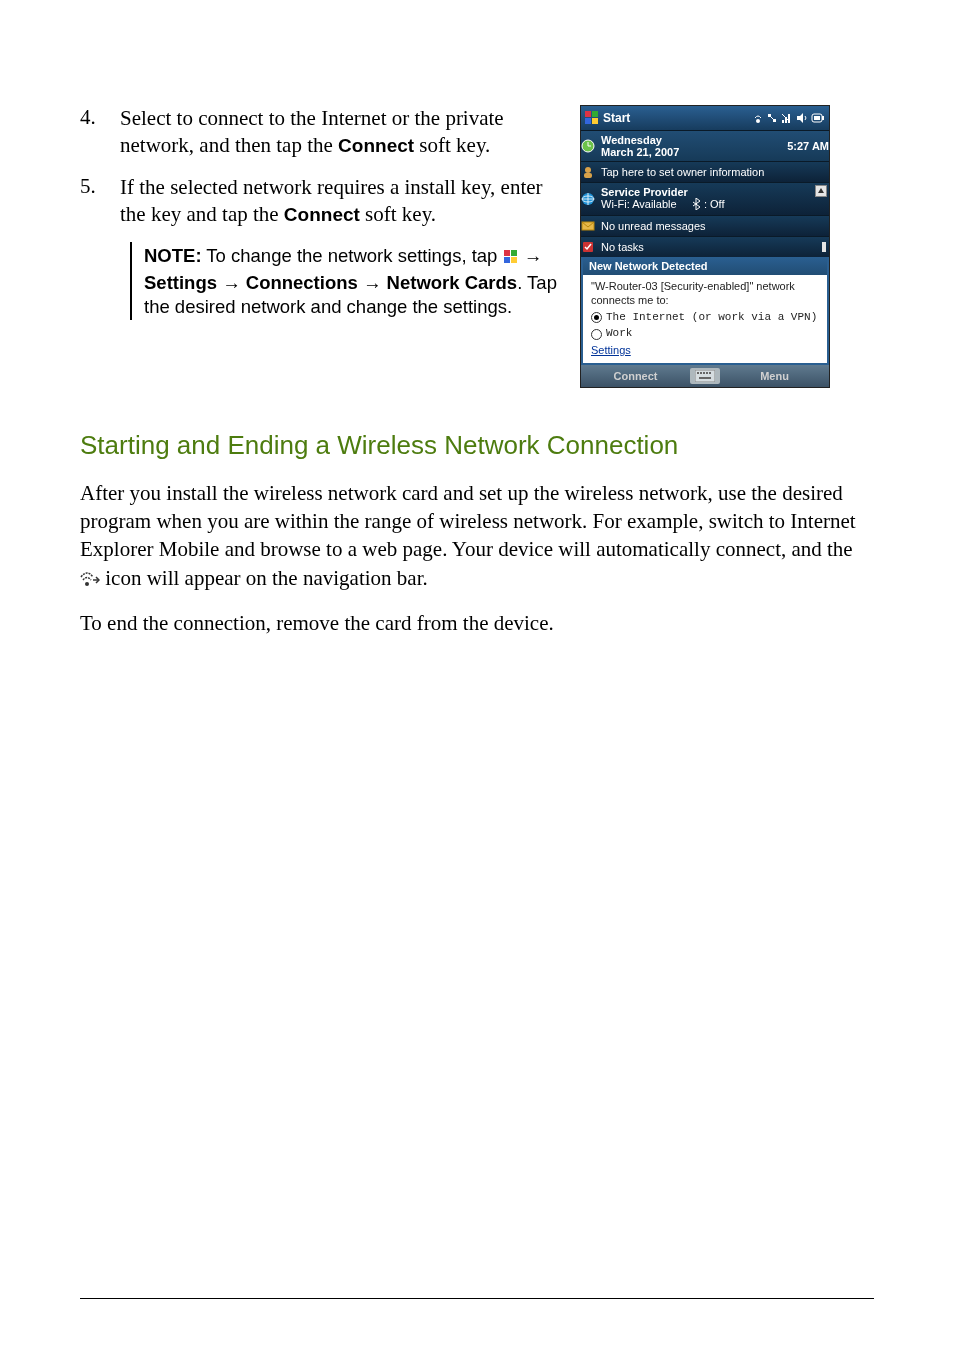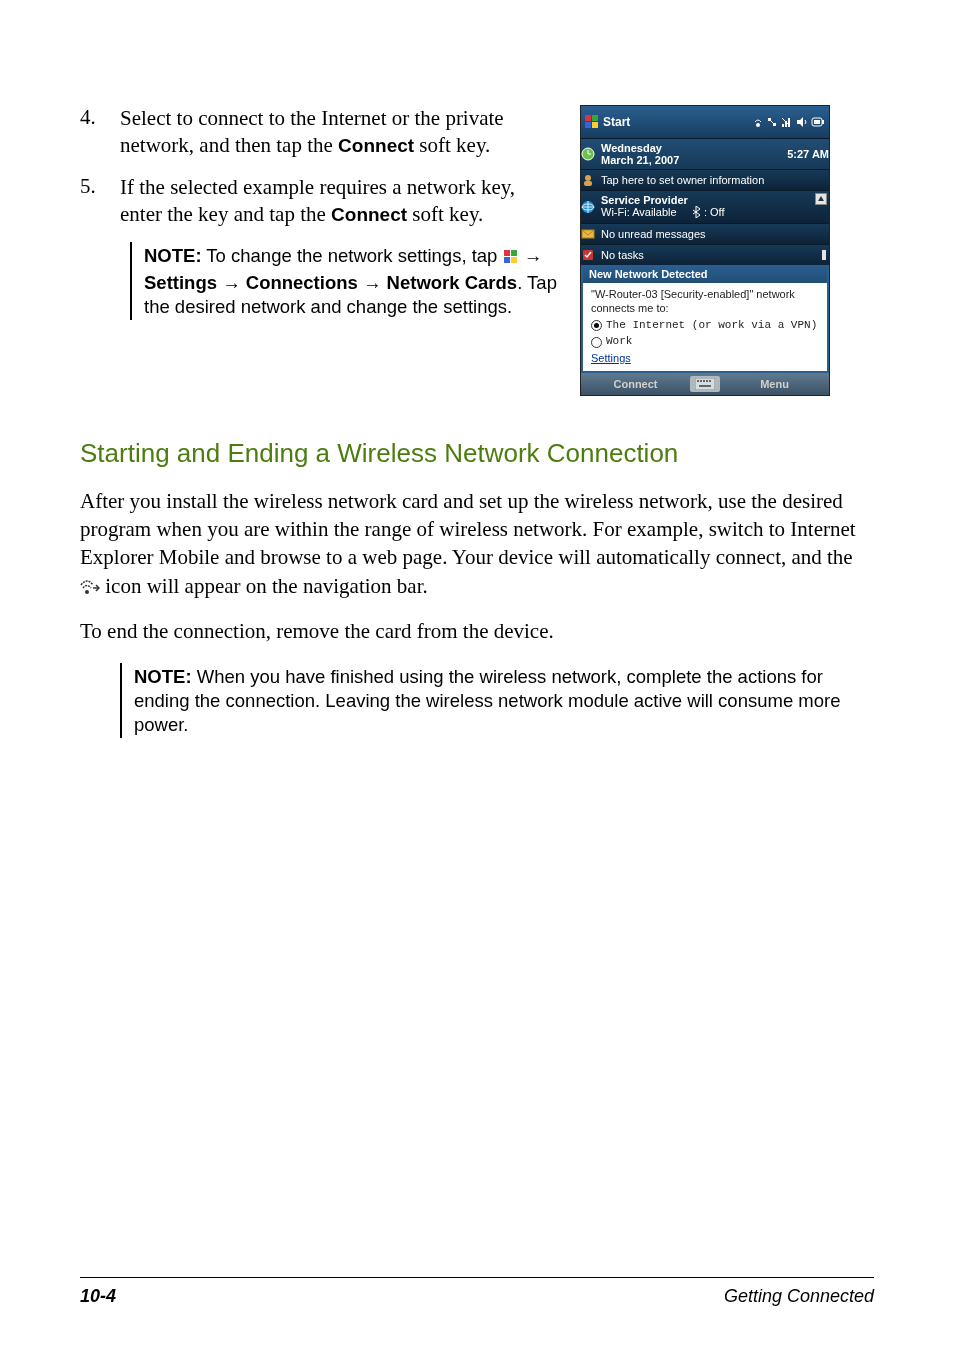--- a/index.html
+++ b/index.html
@@ -107,21 +107,21 @@
     border: 1px solid #222;
     font-family: Tahoma, Arial, sans-serif;
     font-size: 11px;
     background: #fff;
   }
   .dev-start {
     background: linear-gradient(#2a5f91, #173c5e);
     color: #fff;
     display: flex;
     align-items: center;
-    height: 32px;
+    height: 24px;
     padding: 0 4px;
     gap: 4px;
   }
   .dev-start .flag {
     width: 14px; height: 14px;
     display: inline-block;
   }
   .dev-start .title { font-weight: bold; font-size: 12px; flex:1;}
   .dev-start .tray { display:flex; gap:3px; align-items:center; }
   .dev-start .tray svg { display:block; }
@@ -204,21 +204,21 @@
       <ol class="steps">
         <li>
           <div class="num">4.</div>
           <div class="txt">
             <span>Select to connect to the Internet or the private network, and then tap the </span><span class="sans bold">Connect</span><span> soft key.</span>
           </div>
         </li>
         <li>
           <div class="num">5.</div>
           <div class="txt">
-            <span>If the selected example requires a network key, enter the key and tap the </span><span class="sans bold">Connect</span><span> soft key.</span>
+            <span>If the selected network requires a install key, enter the key and tap the </span><span class="sans bold">Connect</span><span> soft key.</span>
           </div>
         </li>
       </ol>
 
       <div class="note-block">
         <div class="note-text">
           <span class="bold">NOTE:</span><span> To change the network settings, tap </span>
           <span class="inline-icon">
             <svg width="16" height="16" viewBox="0 0 16 16">
               <rect x="1" y="1" width="6" height="6" fill="#d34"></rect>
@@ -398,26 +398,17 @@
         <path d="M1 5 Q7 -3 13 5" stroke="#333" fill="none" stroke-width="1.5" stroke-dasharray="2 1"></path>
         <line x1="13" y1="8" x2="18" y2="8" stroke="#333" stroke-width="1.5"></line>
         <polyline points="16,5 19,8 16,11" fill="none" stroke="#333" stroke-width="1.5"></polyline>
       </svg>
     </span>
     <span> icon will appear on the navigation bar.</span>
   </p>
 
   <p class="body">To end the connection, remove the card from the device.</p>
 
-  <div class="note-full">
-    <div class="note-text">
-      <span class="bold">NOTE:</span><span> When you have finished using the wireless network, complete the actions for ending the connection. Leaving the wireless network module active will consume more power.</span>
-    </div>
-  </div>
 
   <div class="footer">
     <div class="footer-line"></div>
-    <div class="footer-row">
-      <span class="pg">10-4</span>
-      <span>Getting Connected</span>
-    </div>
   </div>
 </div>
 
 </body></html>

